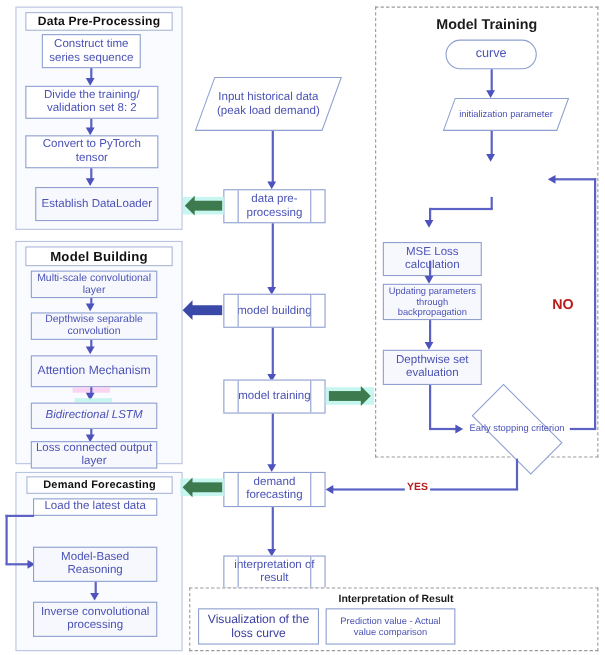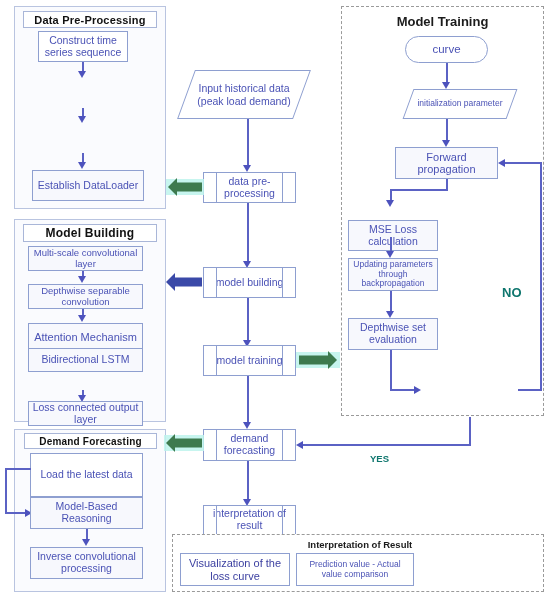--- a/index.html
+++ b/index.html
@@ -114,39 +114,41 @@
   .ba-right .shaft{left:0;}
   .ba-down{}
   .ba-down .shaft{position:absolute;left:50%;transform:translateX(-50%);width:9px;top:0;}
   .ba-down .head{position:absolute;left:50%;transform:translateX(-50%);bottom:0;width:0;height:0;
     border-left:9px solid transparent;border-right:9px solid transparent;}
 
   .hl{position:absolute;background:#bdf3ec;opacity:.85;}
   .hl.pink{background:#f9ccf1;}
 
   .edge-label{
-    position:absolute;color:#0f766e;font-weight:bold;
-    background:#ffffff;padding:0 2px;white-space:nowrap;margin-top:16px;
+    position:absolute;color:#b91c1c;font-weight:bold;
+    background:#ffffff;padding:0 2px;white-space:nowrap;
   }
 </style>
 </head>
 <body>
 
 <div id="canvas">
 
   <div class="group" style="left:14px;top:6px;width:152px;height:203px;"></div>
   <div class="group-title-box" style="left:23px;top:11px;width:134px;height:17px;font-size:11px;">Data Pre-Processing</div>
 
   <div class="node white" style="left:38px;top:31px;width:90px;height:31px;font-size:10.5px;">Construct  time series sequence</div>
   <div class="ln v" style="left:82px;top:62px;height:11px;"></div>
   <div class="arrowhead ah-down" style="left:78.3px;top:71px;"></div>
 
+  <div class="node white" style="left:23px;top:78px;width:121px;height:30px;font-size:10.5px;">Divide the training/ validation set 8: 2</div>
   <div class="ln v" style="left:82px;top:108px;height:10px;"></div>
   <div class="arrowhead ah-down" style="left:78.3px;top:116px;"></div>
 
+  <div class="node white" style="left:23px;top:123px;width:121px;height:30px;font-size:10.5px;">Convert to PyTorch tensor</div>
   <div class="ln v" style="left:82px;top:153px;height:11px;"></div>
   <div class="arrowhead ah-down" style="left:78.3px;top:162px;"></div>
 
   <div class="node" style="left:32px;top:170px;width:112px;height:31px;font-size:10.5px;">Establish DataLoader</div>
 
   <div class="group" style="left:14px;top:219px;width:152px;height:203px;"></div>
   <div class="group-title-box" style="left:23px;top:224px;width:134px;height:18px;font-size:12px;">Model Building</div>
 
   <div class="node" style="left:28px;top:246px;width:115px;height:25px;font-size:9.5px;">Multi-scale convolutional layer</div>
   <div class="ln v" style="left:82px;top:271px;height:7px;"></div>
@@ -155,30 +157,30 @@
   <div class="node" style="left:28px;top:284px;width:115px;height:25px;font-size:9.5px;">Depthwise separable convolution</div>
   <div class="ln v" style="left:82px;top:309px;height:8px;"></div>
   <div class="arrowhead ah-down" style="left:78.3px;top:315px;"></div>
 
   <div class="node" style="left:28px;top:323px;width:115px;height:29px;font-size:11px;">Attention Mechanism</div>
   <div class="hl pink" style="left:66px;top:352px;width:34px;height:5px;"></div>
   <div class="ln v" style="left:82px;top:352px;height:8px;"></div>
   <div class="arrowhead ah-down" style="left:78.3px;top:357px;"></div>
   <div class="hl" style="left:68px;top:362px;width:34px;height:4px;"></div>
 
-  <div class="node" style="left:28px;top:348px;width:115px;height:24px;font-size:10.5px;">Bidirectional LSTM</div>
+  <div class="node" style="left:28px;top:366px;width:115px;height:24px;font-size:10.5px;font-style:italic;">Bidirectional LSTM</div>
   <div class="ln v" style="left:82px;top:390px;height:7px;"></div>
   <div class="arrowhead ah-down" style="left:78.3px;top:395px;"></div>
 
   <div class="node" style="left:28px;top:401px;width:115px;height:25px;font-size:10.5px;">Loss connected output layer</div>
 
   <div class="group" style="left:14px;top:429px;width:152px;height:163px;"></div>
   <div class="group-title-box" style="left:24px;top:433px;width:133px;height:16px;font-size:10px;">Demand Forecasting</div>
 
-  <div class="node white" style="left:30px;top:453px;width:113px;height:44px;font-size:10.5px;">Load the latest data</div>
+  <div class="node white" style="left:30px;top:453px;width:113px;height:16px;font-size:10.5px;">Load the latest data</div>
 
   <div class="ln h" style="left:5px;top:468px;width:26px;"></div>
   <div class="ln v" style="left:5px;top:468px;height:45px;"></div>
   <div class="ln h" style="left:5px;top:512px;width:22px;"></div>
   <div class="arrowhead ah-right" style="left:25px;top:508.5px;"></div>
 
   <div class="node" style="left:30px;top:497px;width:113px;height:32px;font-size:10.5px;">Model-Based Reasoning</div>
   <div class="ln v" style="left:86px;top:529px;height:12px;"></div>
   <div class="arrowhead ah-down" style="left:82.3px;top:539px;"></div>
 
@@ -244,41 +246,44 @@
   <div class="ln v" style="left:446px;top:63px;height:21px;"></div>
   <div class="arrowhead ah-down" style="left:442.3px;top:82px;"></div>
 
   <div class="para" style="left:408px;top:89px;width:104px;height:30px;font-size:8.5px;">
     <div class="skew"></div>
     <div class="txt">initialization parameter</div>
   </div>
   <div class="ln v" style="left:446px;top:119px;height:23px;"></div>
   <div class="arrowhead ah-down" style="left:442.3px;top:140px;"></div>
 
-  <div class="node" style="left:395px;top:147px;width:103px;height:32px;font-size:11px;">Forward propagation</div>
 
   <div class="ln v" style="left:446px;top:179px;height:11px;"></div>
   <div class="ln h" style="left:390px;top:189px;width:58px;"></div>
   <div class="ln v" style="left:390px;top:189px;height:13px;"></div>
   <div class="arrowhead ah-down" style="left:386.3px;top:200px;"></div>
 
   <div class="node" style="left:348px;top:220px;width:90px;height:31px;font-size:10.5px;">MSE Loss calculation</div>
   <div class="ln v" style="left:390px;top:237px;height:16px;"></div>
   <div class="arrowhead ah-down" style="left:386.3px;top:251px;"></div>
 
   <div class="node" style="left:348px;top:258px;width:90px;height:33px;font-size:8.5px;">Updating parameters through backpropagation</div>
   <div class="ln v" style="left:390px;top:291px;height:22px;"></div>
   <div class="arrowhead ah-down" style="left:386.3px;top:311px;"></div>
 
   <div class="node" style="left:348px;top:318px;width:90px;height:32px;font-size:10.5px;">Depthwise set evaluation</div>
 
   <div class="ln v" style="left:390px;top:350px;height:40px;"></div>
   <div class="ln h" style="left:390px;top:389px;width:26px;"></div>
   <div class="arrowhead ah-right" style="left:414px;top:385.5px;"></div>
 
+  <div class="diamond" style="left:418px;top:362px;width:104px;height:55px;font-size:8.5px;">
+    <div class="dshape"></div>
+    <div class="txt">Early stopping criterion</div>
+  </div>
 
   <div class="ln h" style="left:518px;top:389px;width:24px;"></div>
   <div class="ln v" style="left:540.4px;top:162px;height:228px;"></div>
   <div class="ln h" style="left:504px;top:162px;width:38px;"></div>
   <div class="arrowhead ah-left" style="left:498px;top:158.5px;"></div>
   <div class="edge-label" style="left:500px;top:269px;font-size:13px;">NO</div>
 
   <div class="ln v" style="left:469.4px;top:417px;height:28px;"></div>
   <div class="ln h" style="left:302px;top:444px;width:169px;"></div>
   <div class="arrowhead ah-left" style="left:296px;top:440.5px;"></div>

